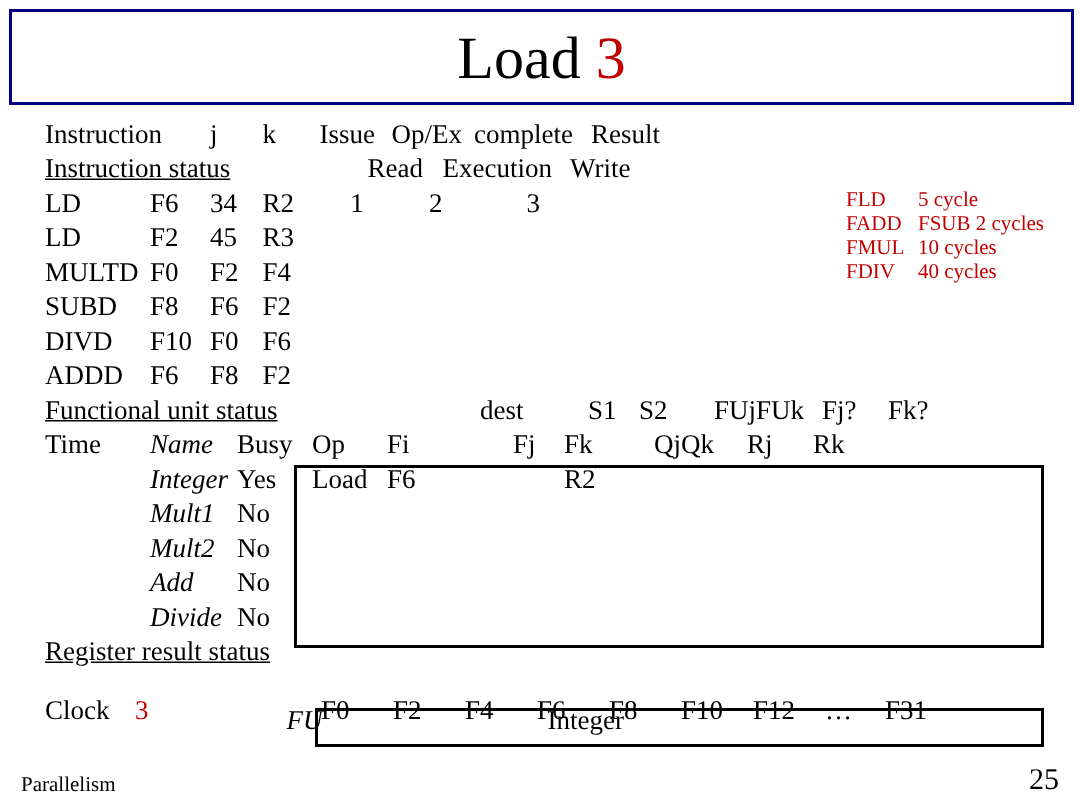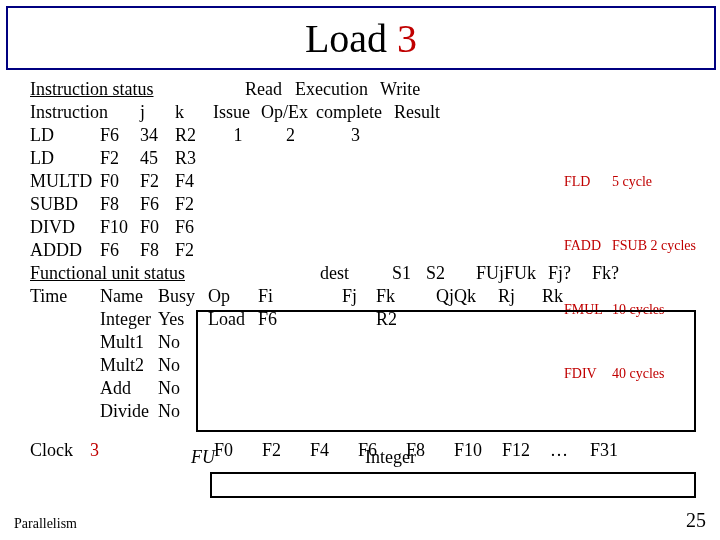--- a/index.html
+++ b/index.html
@@ -52,21 +52,21 @@
   .red { color: #c00000; }
   .latency-box {
     position: absolute;
     top: 126px;
     right: 24px;
     font-size: 14px;
     line-height: 1.15;
     color: #c00000;
     font-family: "Times New Roman", serif;
   }
-  .latency-box .row2 { display: flex; margin-top: 48px; }
+  .latency-box .row2 { display: flex; }
   .latency-box .l1 { width: 48px; }
   .fu-box {
     position: absolute;
     border: 2px solid #000;
     background: transparent;
   }
   .footer-left {
     position: absolute;
     left: 14px;
     bottom: 8px;
@@ -83,21 +83,21 @@
   .ic1 { width: 70px; }
   .ic2 { width: 40px; }
   .ic3 { width: 35px; }
   .ic4 { width: 38px; }
   .ic5 { width: 50px; text-align: center;}
   .ic6 { width: 55px; }
   .ic7 { width: 75px; text-align: center;}
   .ic8 { width: 70px; }
   
   .fc0 { width: 70px; }
-  .fc1 { width: 58px; }
+  .fc1 { width: 58px; font-style: italic; }
   .fc2 { width: 50px; }
   .fc3 { width: 50px; }
   .fc4 { width: 50px; }
   .fc5a { width: 34px; }
   .fc5b { width: 34px; }
   .fc6 { width: 44px; text-align: right; }
   .fc6b{ width: 44px;}
   .fc7 { width: 44px; }
   .fc7b{ width: 44px;}
   
@@ -114,35 +114,35 @@
 
   <div class="title-box">
     <span class="title-text">
       <span>Load </span><span class="red">3</span>
     </span>
   </div>
 
   <div class="content">
 
     <div class="row">
-      <span class="c u" style="width:155px">Instruction status</span>
-      <span class="c" style="width:60px"></span>
-      <span class="c" style="width:50px">Read</span>
-      <span class="c" style="width:85px">Execution</span>
-      <span class="c" style="width:60px">Write</span>
-    </div>
-
-    <div class="row">
       <span class="c ic1" style="width:110px">Instruction</span>
       <span class="c ic3">j</span>
       <span class="c ic4">k</span>
       <span class="c" style="width:48px">Issue</span>
       <span class="c" style="width:55px">Op/Ex</span>
       <span class="c" style="width:78px">complete</span>
       <span class="c" style="width:60px">Result</span>
+    </div>
+
+    <div class="row">
+      <span class="c u" style="width:155px">Instruction status</span>
+      <span class="c" style="width:60px"></span>
+      <span class="c" style="width:50px">Read</span>
+      <span class="c" style="width:85px">Execution</span>
+      <span class="c" style="width:60px">Write</span>
     </div>
 
     <div class="row">
       <span class="c ic1">LD</span>
       <span class="c ic2">F6</span>
       <span class="c ic3">34</span>
       <span class="c ic4">R2</span>
       <span class="c ic5">1</span>
       <span class="c ic6" style="text-align:center">2</span>
       <span class="c ic7">3</span>
@@ -230,20 +230,23 @@
       <span class="c fc1">Add</span>
       <span class="c fc2">No</span>
     </div>
     <div class="row">
       <span class="c fc0"></span>
       <span class="c fc1">Divide</span>
       <span class="c fc2">No</span>
     </div>
 
     <div class="row">
+      <span class="c u" style="width:185px">Register result status</span>
+    </div>
+    <div class="row">
       <span class="c rc0">Clock</span>
       <span class="c red" style="width:36px">3</span>
       <span class="c" style="width:88px"></span>
       <span class="c rc">F0</span>
       <span class="c rc">F2</span>
       <span class="c rc">F4</span>
       <span class="c rc">F6</span>
       <span class="c rc">F8</span>
       <span class="c rc">F10</span>
       <span class="c rc">F12</span>

